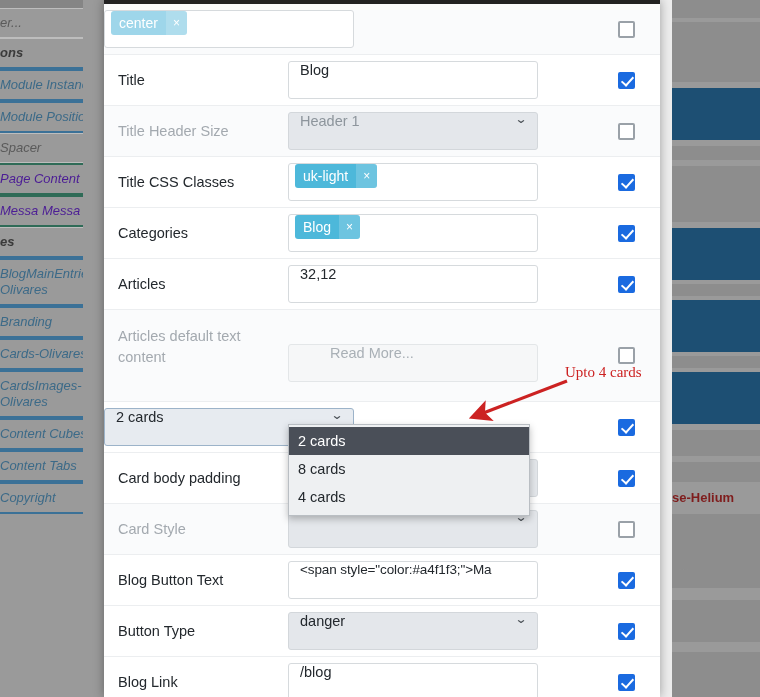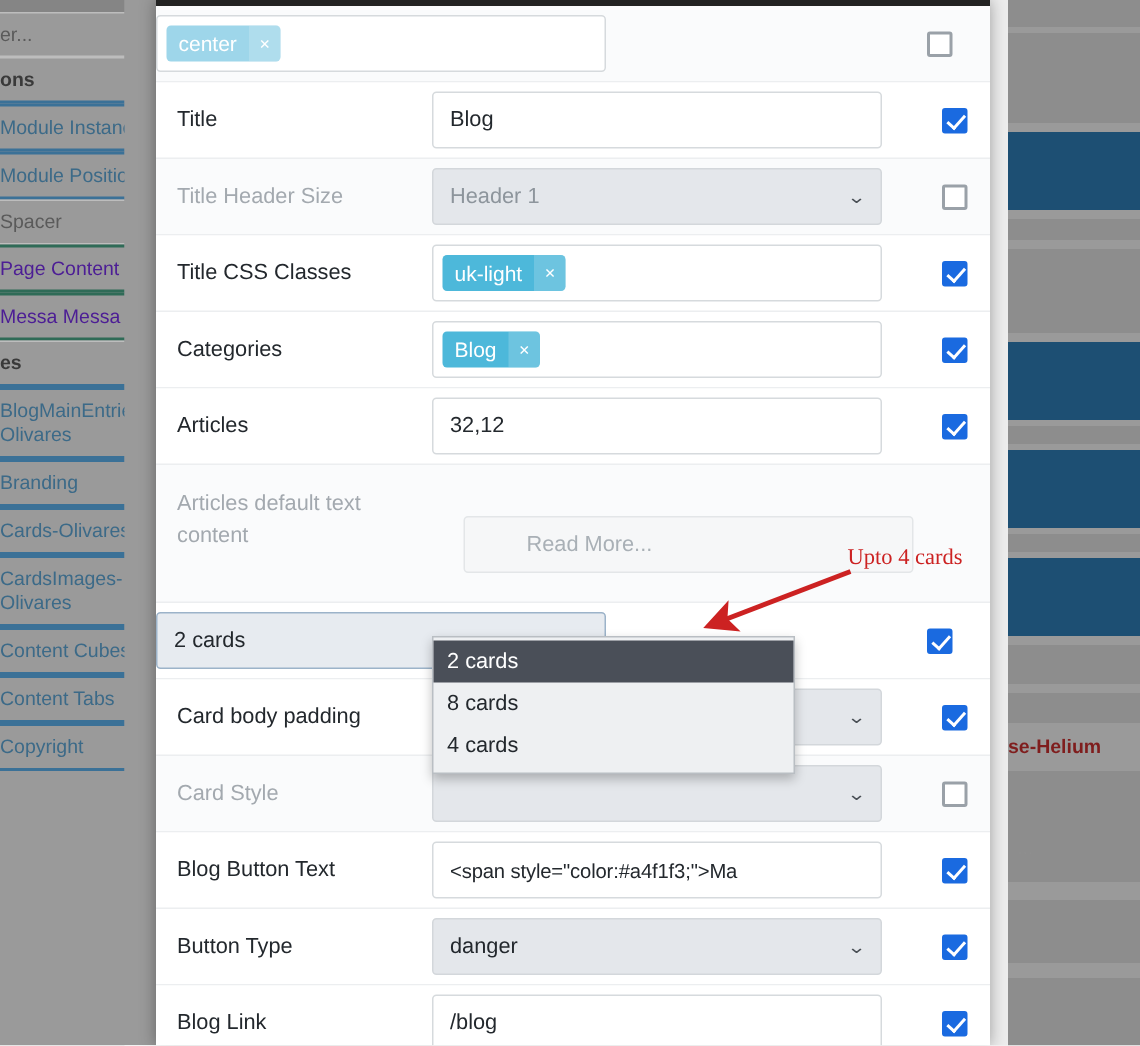--- a/index.html
+++ b/index.html
@@ -40,20 +40,21 @@
   .bg-list { position: absolute; left: 0; top: 8px; width: 83px; }
   .bg-item {
     position: relative;
     padding: 6px 4px 6px 0;
     font-size: 13px;
     line-height: 16px;
     color: #4a6b80;
     border-top: 1px solid #b9b9b9;
     border-bottom: 1px solid #b9b9b9;
     white-space: nowrap;
+    font-style: italic;
   }
   .bg-item.plain { color: #5a5a5a; border-color: #bdbdbd; }
   .bg-item.link { color: #3c6a88; border-top: 2px solid #3b7197; border-bottom: 2px solid #3b7197; }
   .bg-item.green { color: #4c1d95; border-top: 2px solid #2f6b57; border-bottom: 2px solid #2f6b57; }
   .bg-item.header { color: #3a3a3a; font-weight: bold; border-top: 1px solid #bdbdbd; border-bottom: 2px solid #3b7197; }
   .bg-item.wrap { white-space: normal; }
 
   .bg-right {
     position: absolute;
     left: 672px; top: 0;
@@ -115,21 +116,21 @@
 
   .row {
     display: flex;
     align-items: center;
     min-height: 46px;
     border-bottom: 1px solid #eceef0;
     background: #ffffff;
     padding: 6px 0;
   }
   .row.alt { background: #fafbfc; }
-  .row.tall { min-height: 92px; align-items: flex-start; gap: 21px; }
+  .row.tall { min-height: 92px; align-items: flex-start; }
 
   .cell-label {
     width: 184px;
     flex: 0 0 184px;
     padding: 0 8px 0 14px;
     font-size: 14.5px;
     color: #23282d;
     line-height: 21px;
   }
   .cell-label.muted { color: #a3a9af; }
@@ -143,27 +144,27 @@
   .cell-check {
     width: 68px;
     flex: 0 0 68px;
     display: flex;
     justify-content: center;
     align-items: center;
   }
   .row.tall .cell-check { align-self: center; }
 
   .ctl {
-    width: 300px;
+    width: 250px;
     height: 38px;
     border: 1px solid #d6dadd;
     border-radius: 3px;
     background: #ffffff;
     display: flex;
-    align-items: center;
+    align-items: flex-start;
     padding: 0 11px;
     font-size: 14.5px;
     color: #23282d;
   }
   .ctl.sel {
     background: #e4e7eb;
     border-color: #d3d7db;
     justify-content: space-between;
     color: #23282d;
   }

